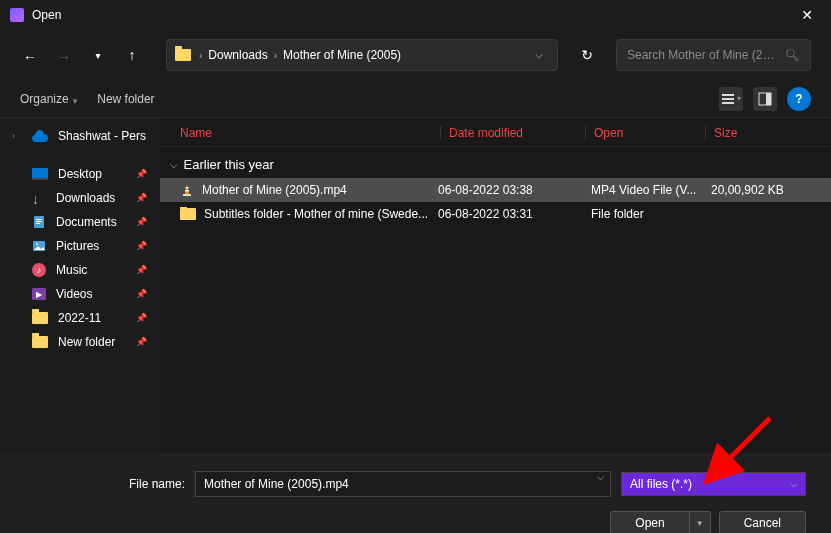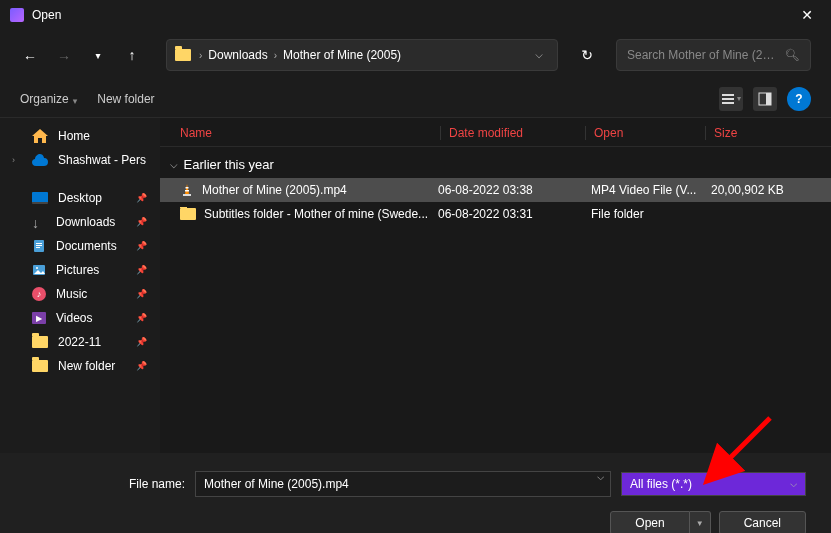--- a/index.html
+++ b/index.html
@@ -119,27 +119,20 @@
           <rect x="8" y="1" width="5" height="12" fill="#ddd"></rect>
         </svg>
     </div>
     <div class="tb-icon help">?</div>
   </div>
 </div>
 
 <div class="main">
   <div class="sidebar">
     <div class="side-item">
-      <span class="chev"></span>
-      <svg class="icon-home" viewBox="0 0 16 14">
-          <path d="M8 0 L16 7 L14 7 L14 14 L10 14 L10 9 L6 9 L6 14 L2 14 L2 7 L0 7 Z" fill="#ffb84d"></path>
-        </svg>
-      <span>Home</span>
-    </div>
-    <div class="side-item">
       <span class="chev">›</span>
       <svg class="icon-cloud" viewBox="0 0 16 12">
           <path d="M4 12 C1 12 0 10 0 8 C0 6 2 5 3 5 C3 2 6 0 8 0 C11 0 12 3 12 4 C15 4 16 6 16 8 C16 11 14 12 12 12 Z" fill="#0078d4"></path>
         </svg>
       <span style="overflow:hidden;text-overflow:ellipsis;">Shashwat - Pers</span>
     </div>
     <div class="side-sep"></div>
     <div class="side-item">
       <span class="chev"></span>
       <div class="icon-desktop"></div>

